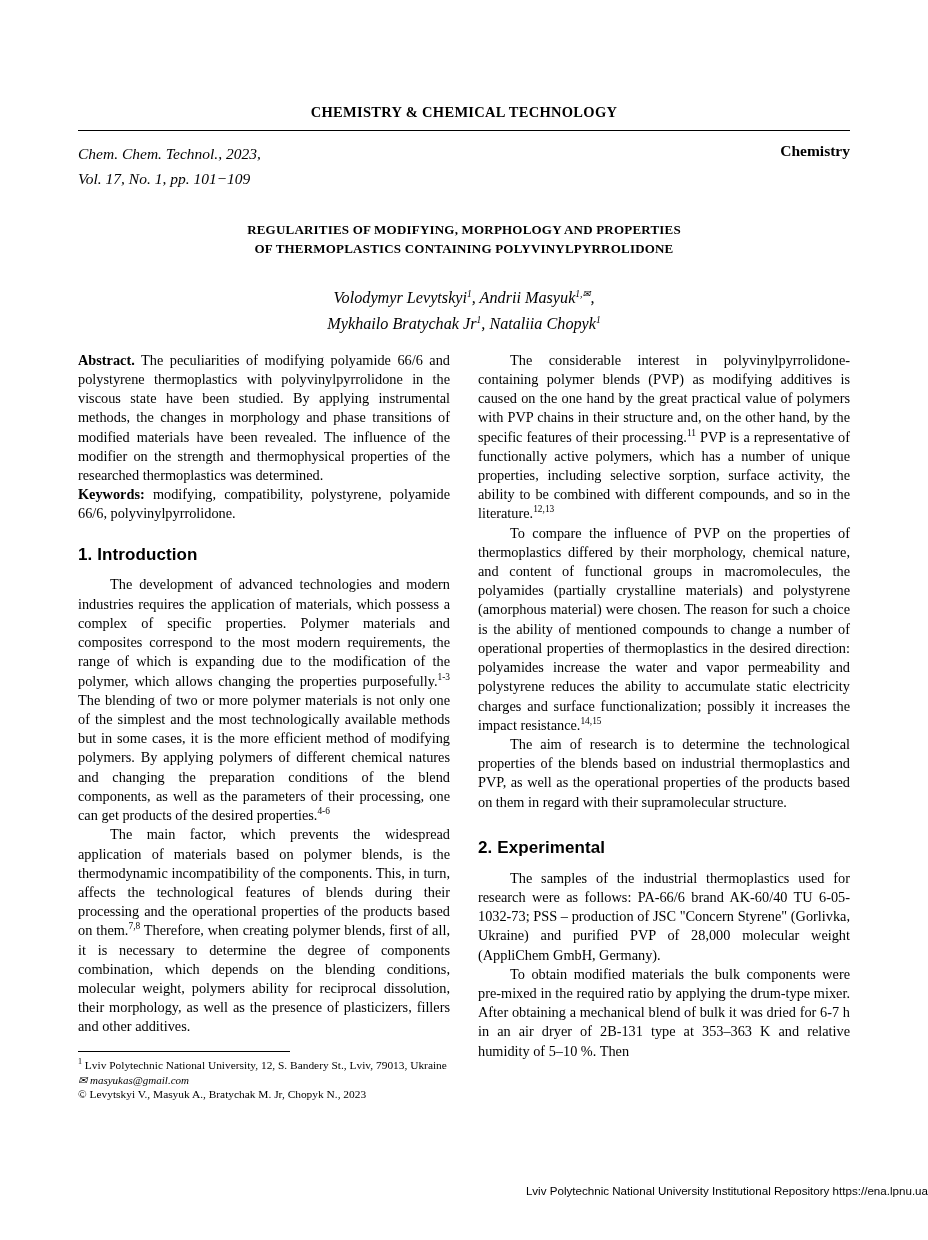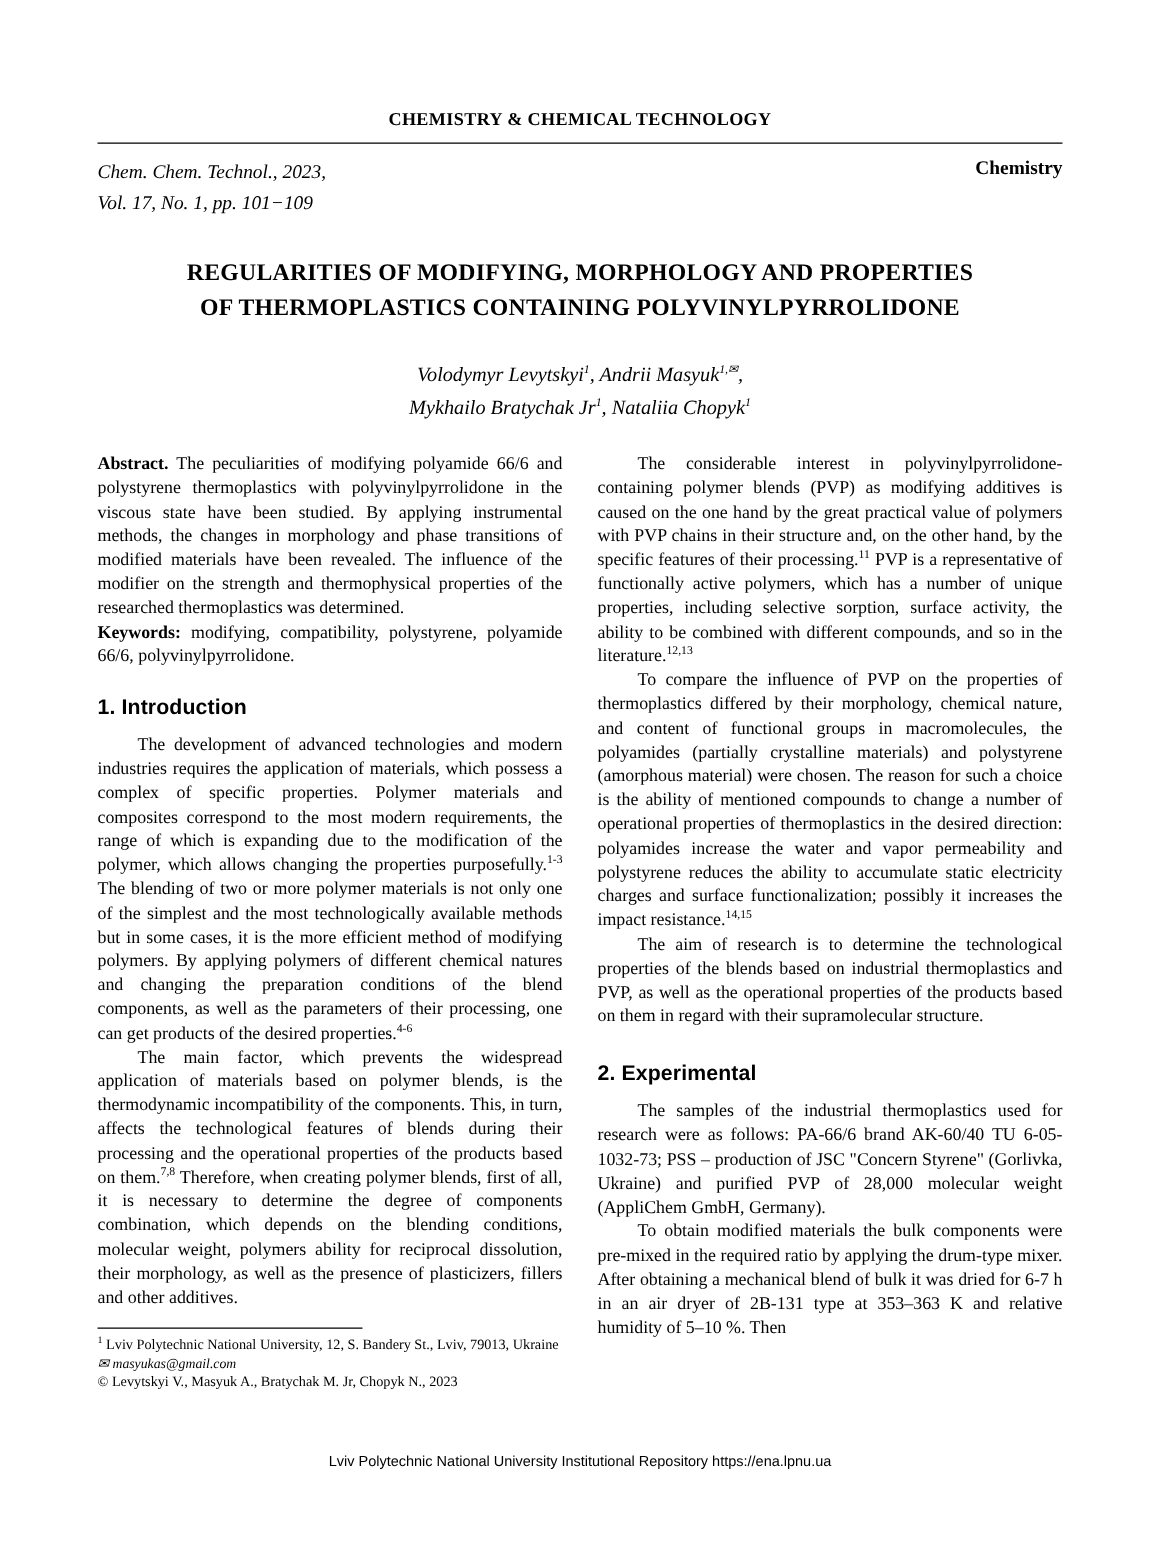--- a/index.html
+++ b/index.html
@@ -14,21 +14,21 @@
     color: #000000;
     position: relative;
     overflow: hidden;
   }
   .page {
     position: absolute;
     left: 0; top: 0;
     width: 928px;
     height: 1240px;
     box-sizing: border-box;
-    padding: 0 78px;
+    padding: 16px 78px;
   }
 
   
   .journal-head {
     text-align: center;
     font-weight: bold;
     font-size: 14.5px;
     letter-spacing: 0.3px;
     padding-top: 88px;
   }
@@ -53,21 +53,21 @@
     font-weight: bold;
     font-size: 15.5px;
     padding-top: 1px;
     text-align: center;
   }
 
   
   .title {
     text-align: center;
     font-weight: bold;
-    font-size: 19px;
+    font-size: 13px;
     line-height: 1.46;
     margin-top: 30px;
     letter-spacing: 0.2px;
   }
 
   
   .authors {
     text-align: center;
     font-style: italic;
     font-weight: normal;
@@ -87,21 +87,21 @@
     font-family: "Liberation Sans", sans-serif;
     font-weight: bold;
     font-size: 11.3px;
     margin-top: 30px;
   }
 
   
   .cols {
     display: flex;
     gap: 28px;
-    margin-top: 23px;
+    margin-top: 13px;
   }
   .col {
     width: 372px;
     font-size: 14.3px;
     line-height: 1.345;
     text-align: justify;
     hyphens: auto;
   }
   .col p { margin: 0; text-indent: 32px; }
   .col p.noindent { text-indent: 0; }
@@ -141,22 +141,22 @@
   .footnote.email {
     font-style: italic;
     font-size: 11px;
   }
 
   
   .page-footer {
     position: absolute;
     left: 0;
     right: 0;
-    bottom: 64px;
-    text-align: center;
+    bottom: 43px;
+    text-align: right;
     font-family: "Liberation Sans", sans-serif;
     font-size: 11.6px;
     color: #000;
   }
 </style>
 </head>
 <body>
 
 <div class="page">
 

